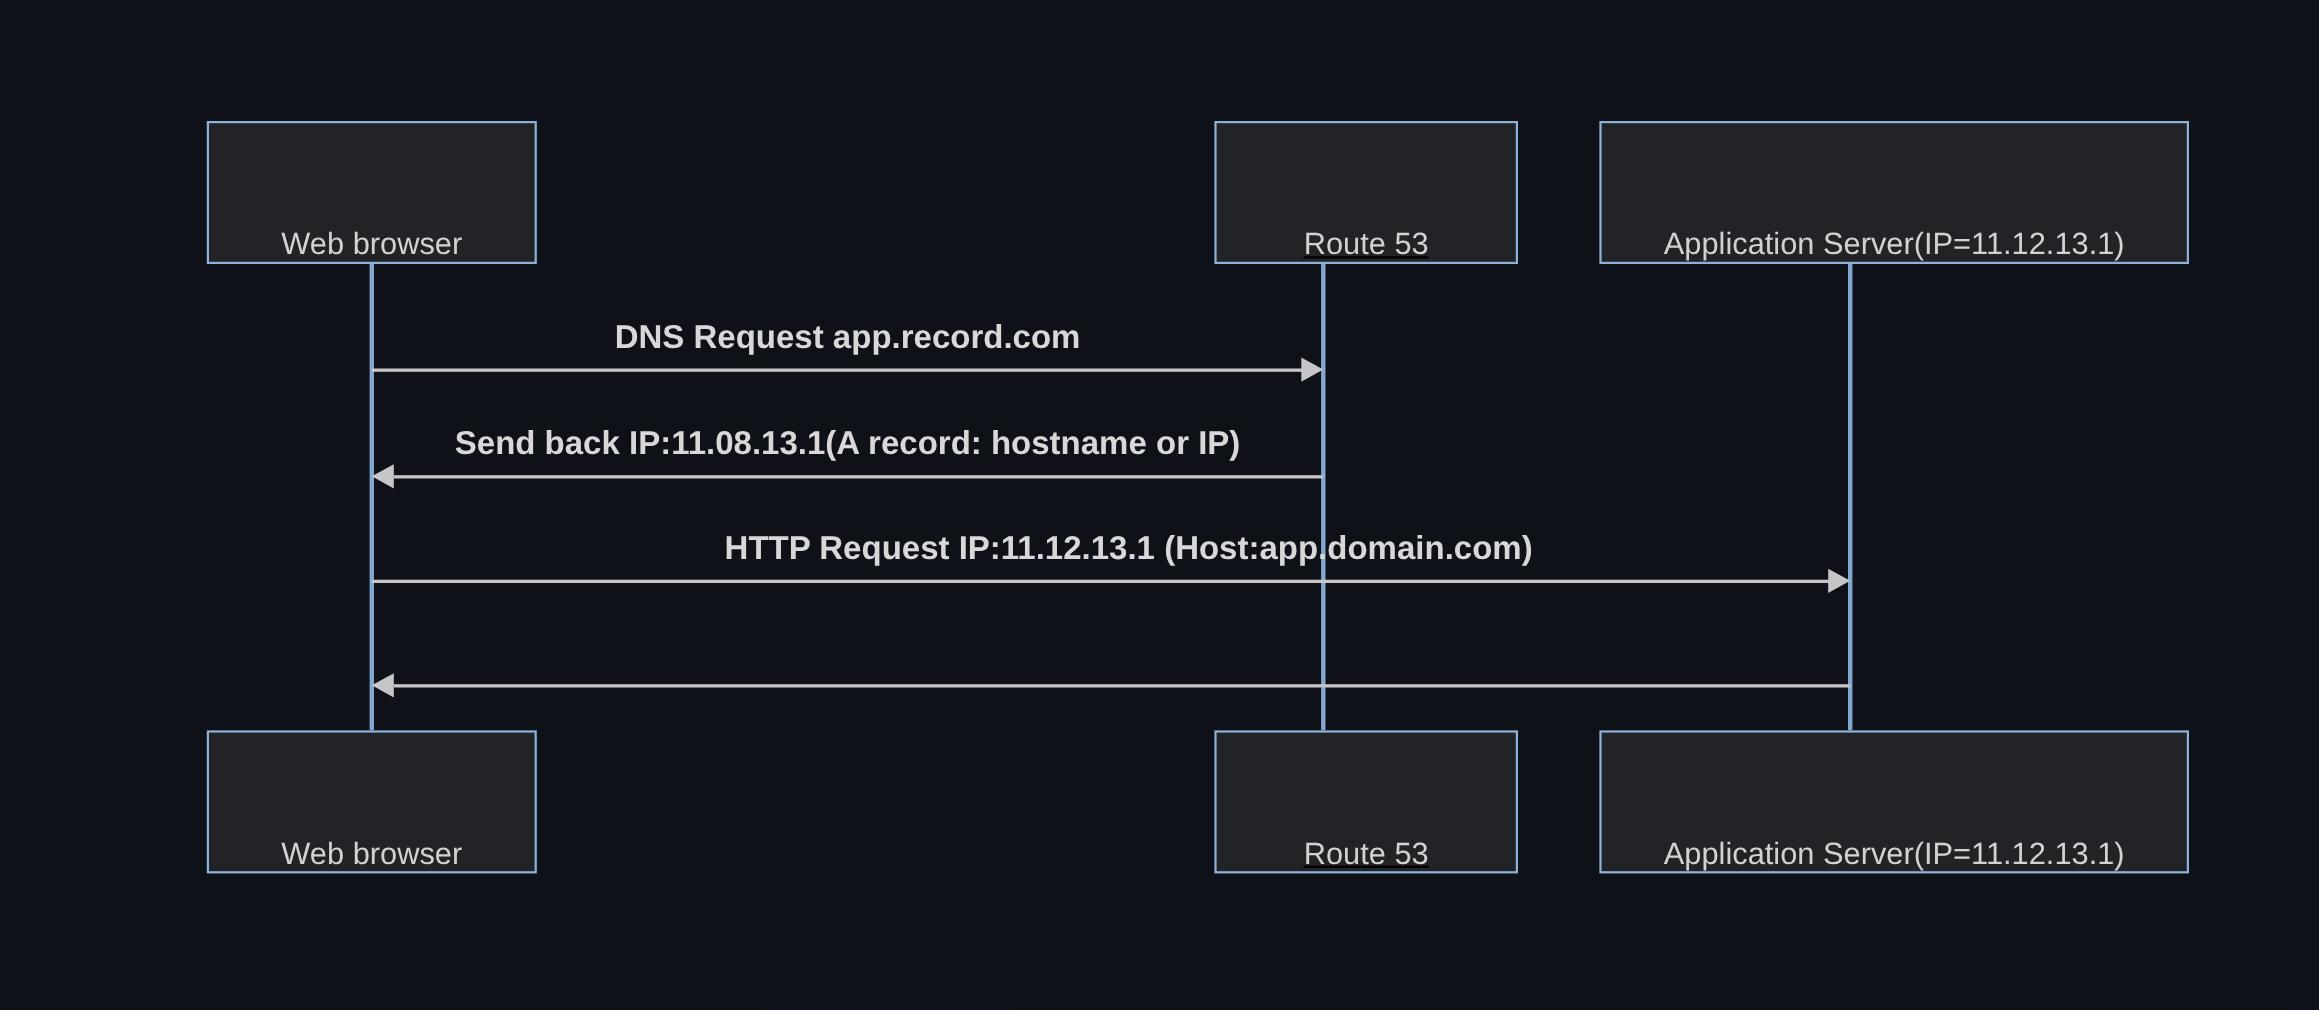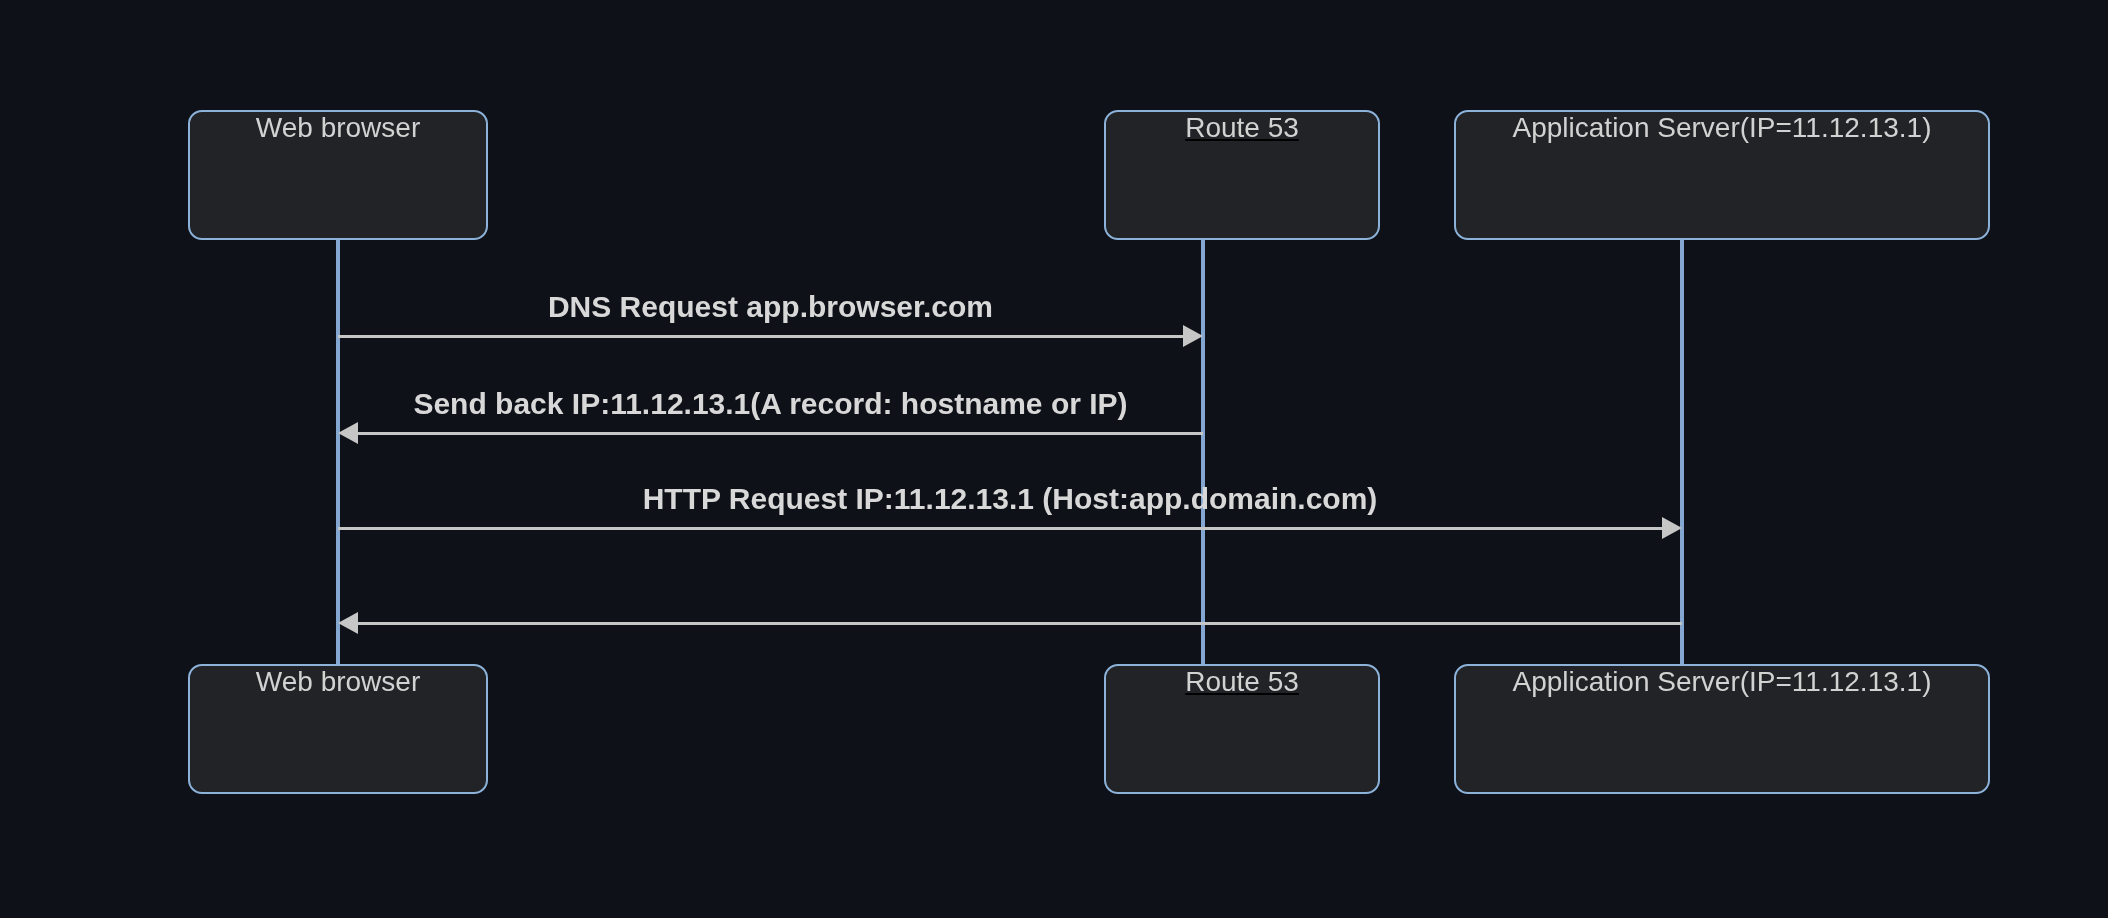--- a/index.html
+++ b/index.html
@@ -21,23 +21,23 @@
   .canvas {
     position: relative;
     width: 2108px; height: 918px;
     background: var(--background);
   }
   .actor-box {
     position: absolute;
     height: 130px;
     background: var(--actor-fill);
     border: 2px solid var(--actor-border);
-    border-radius: 14px;
+    border-radius: 0;
     display: flex;
-    align-items: flex-start;
+    align-items: flex-end;
     justify-content: center;
     z-index: 3;
   }
   .actor-box .actor-label {
     font-size: 28px;
     color: var(--actor-text);
     white-space: nowrap;
   }
   .actor-top { top: 110px; }
   .actor-bottom { top: 664px; }
@@ -86,21 +86,21 @@
 
   
   .m1-label { left: 338px; top: 286px; width: 865px; }
   .m1-line  { left: 338px; top: 335px; width: 847px; }
   .m1-head  { left: 1183px; top: 325px; }
   
   .m2-label { left: 338px; top: 383px; width: 865px; }
   .m2-line  { left: 358px; top: 432px; width: 845px; }
   .m2-head  { left: 338px; top: 422px; }
   
-  .m3-label { left: 338px; top: 478px; width: 1344px; }
+  .m3-label { left: 354px; top: 478px; width: 1344px; }
   .m3-line  { left: 338px; top: 527px; width: 1326px; }
   .m3-head  { left: 1662px; top: 517px; }
   
   .m4-label { left: 338px; top: 573px; width: 1344px; }
   .m4-line  { left: 358px; top: 622px; width: 1324px; }
   .m4-head  { left: 338px; top: 612px; }
 </style>
 </head>
 <body>
 
@@ -113,25 +113,25 @@
     <span class="actor-label">Route 53</span>
   </div>
   <div class="actor-box actor-top actor-c">
     <span class="actor-label">Application Server(IP=11.12.13.1)</span>
   </div>
 
   <div class="lifeline lifeline-a"></div>
   <div class="lifeline lifeline-b"></div>
   <div class="lifeline lifeline-c"></div>
 
-  <div class="msg-label m1-label">DNS Request app.browser.com</div>
+  <div class="msg-label m1-label">DNS Request app.record.com</div>
   <div class="msg-line m1-line"></div>
   <div class="arrowhead right m1-head"></div>
 
-  <div class="msg-label m2-label">Send back IP:11.12.13.1(A record: hostname or IP)</div>
+  <div class="msg-label m2-label">Send back IP:11.08.13.1(A record: hostname or IP)</div>
   <div class="msg-line m2-line"></div>
   <div class="arrowhead left m2-head"></div>
 
   <div class="msg-label m3-label">HTTP Request IP:11.12.13.1 (Host:app.domain.com)</div>
   <div class="msg-line m3-line"></div>
   <div class="arrowhead right m3-head"></div>
 
   <div class="msg-line m4-line"></div>
   <div class="arrowhead left m4-head"></div>
 

